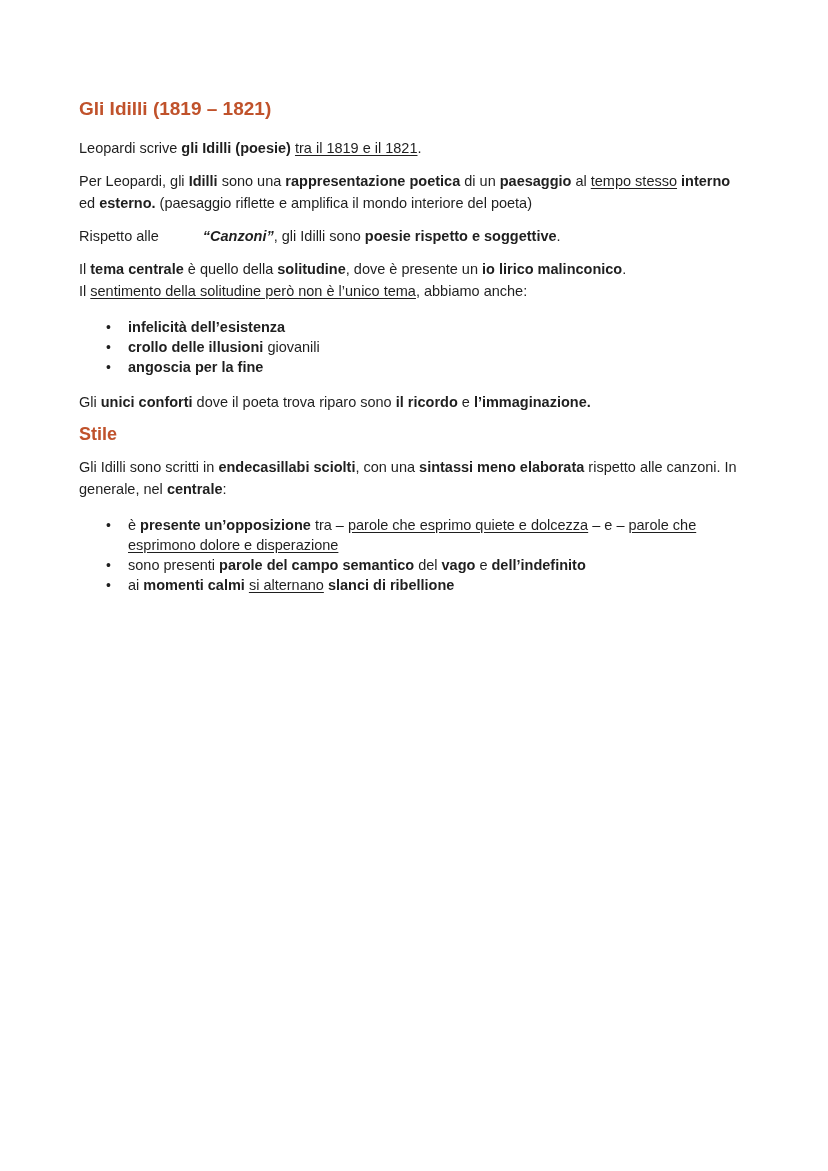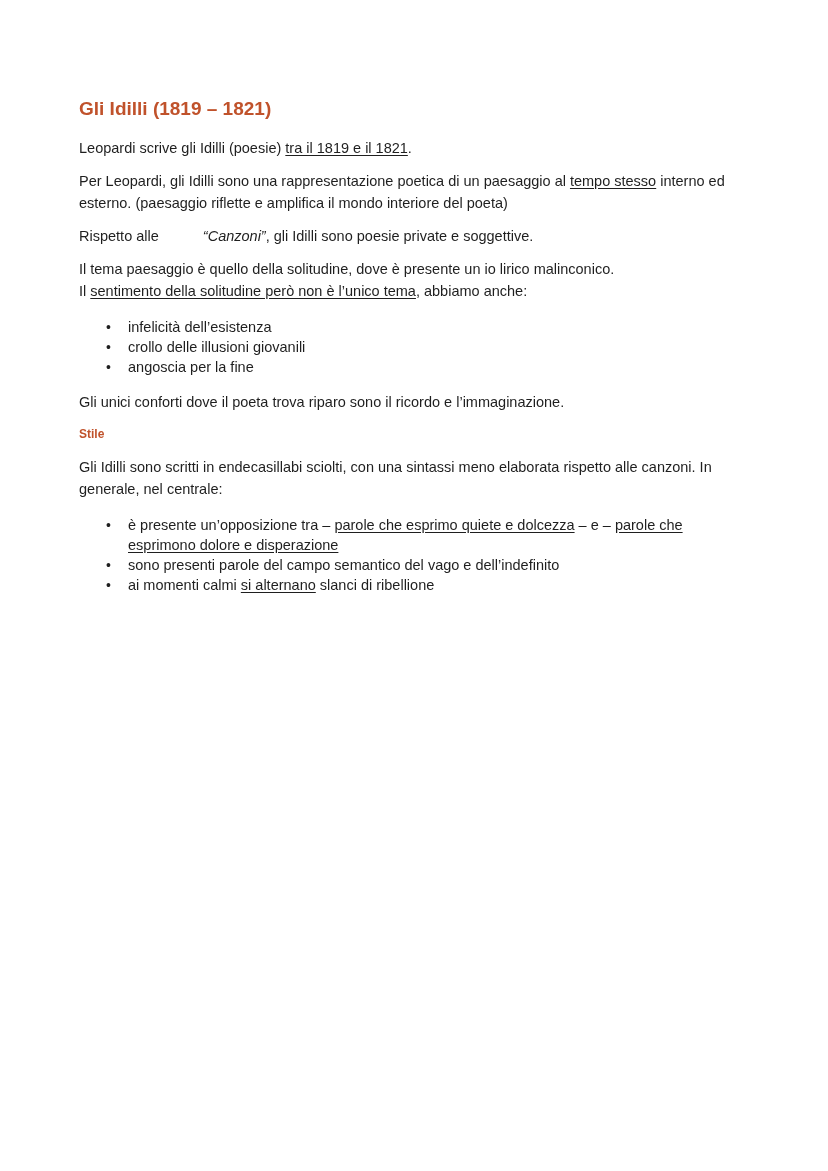--- a/index.html
+++ b/index.html
@@ -29,21 +29,21 @@
   .content h1{
     font-family:"Liberation Sans","DejaVu Sans",sans-serif;
     font-size:19px;
     line-height:25px;
     font-weight:bold;
     color:var(--heading-color);
     margin:0 0 16px 0;
   }
   .content h2{
     font-family:"Liberation Sans","DejaVu Sans",sans-serif;
-    font-size:12px;
+    font-size:18px;
     line-height:20px;
     font-weight:bold;
     color:var(--heading-color);
     margin:7px 0 12px 0;
   }
   .content p{
     margin:0 0 11px 0;
   }
   .content ul{
     list-style:none;
@@ -55,34 +55,34 @@
     line-height:20px;
     margin:0;
   }
   .content li::before{
     content:"\2022";
     position:absolute;
     left:-22px;
     top:0;
     font-size:14px;
   }
-  .b{font-weight:normal;}
+  .b{font-weight:bold;}
   .u{text-decoration:underline;text-underline-offset:2px;}
   .i{font-style:italic;margin-left:40px;}
 </style>
 </head>
 <body>
 
 <div class="page">
   <div class="content">
       <h1><span class="">Gli Idilli (1819 – 1821)</span></h1>
       <p><span class="">Leopardi scrive </span><span class="b ">gli Idilli (poesie)</span><span class=""> </span><span class="u ">tra il 1819 e il 1821</span><span class="">.</span></p>
       <p><span class="">Per Leopardi, gli </span><span class="b ">Idilli</span><span class=""> sono una </span><span class="b ">rappresentazione poetica</span><span class=""> di un </span><span class="b ">paesaggio</span><span class=""> al </span><span class="u ">tempo stesso</span><span class=""> </span><span class="b ">interno</span><span class=""> ed </span><span class="b ">esterno.</span><span class=""> (paesaggio riflette e amplifica il mondo interiore del poeta)</span></p>
-      <p><span class="">Rispetto alle </span><span class="b i">“Canzoni”</span><span class="">, gli Idilli sono </span><span class="b ">poesie private e soggettive</span><span class="">.</span></p>
-      <p><span class="">Il </span><span class="b ">tema paesaggio</span><span class=""> è quello della </span><span class="b ">solitudine</span><span class="">, dove è presente un </span><span class="b ">io lirico malinconico</span><span class="">.</span><br><span class="">Il </span><span class="u ">sentimento della solitudine però non è l’unico tema</span><span class="">, abbiamo anche:</span></p>
+      <p><span class="">Rispetto alle </span><span class="b i">“Canzoni”</span><span class="">, gli Idilli sono </span><span class="b ">poesie rispetto e soggettive</span><span class="">.</span></p>
+      <p><span class="">Il </span><span class="b ">tema centrale</span><span class=""> è quello della </span><span class="b ">solitudine</span><span class="">, dove è presente un </span><span class="b ">io lirico malinconico</span><span class="">.</span><br><span class="">Il </span><span class="u ">sentimento della solitudine però non è l’unico tema</span><span class="">, abbiamo anche:</span></p>
       <ul>
         <li><span class="b ">infelicità dell’esistenza</span></li>
         <li><span class="b ">crollo delle illusioni</span><span class=""> giovanili</span></li>
         <li><span class="b ">angoscia per la fine</span></li>
       </ul>
       <p><span class="">Gli </span><span class="b ">unici conforti</span><span class=""> dove il poeta trova riparo sono </span><span class="b ">il ricordo</span><span class=""> e </span><span class="b ">l’immaginazione.</span></p>
       <h2><span class="">Stile</span></h2>
       <p><span class="">Gli Idilli sono scritti in </span><span class="b ">endecasillabi sciolti</span><span class="">, con una </span><span class="b ">sintassi meno elaborata</span><span class=""> rispetto alle canzoni. In generale, nel </span><span class="b ">centrale</span><span class="">:</span></p>
       <ul>
         <li><span class="">è </span><span class="b ">presente un’opposizione</span><span class=""> tra – </span><span class="u ">parole che esprimo quiete e dolcezza</span><span class=""> – e – </span><span class="u ">parole che esprimono dolore e disperazione</span></li>

